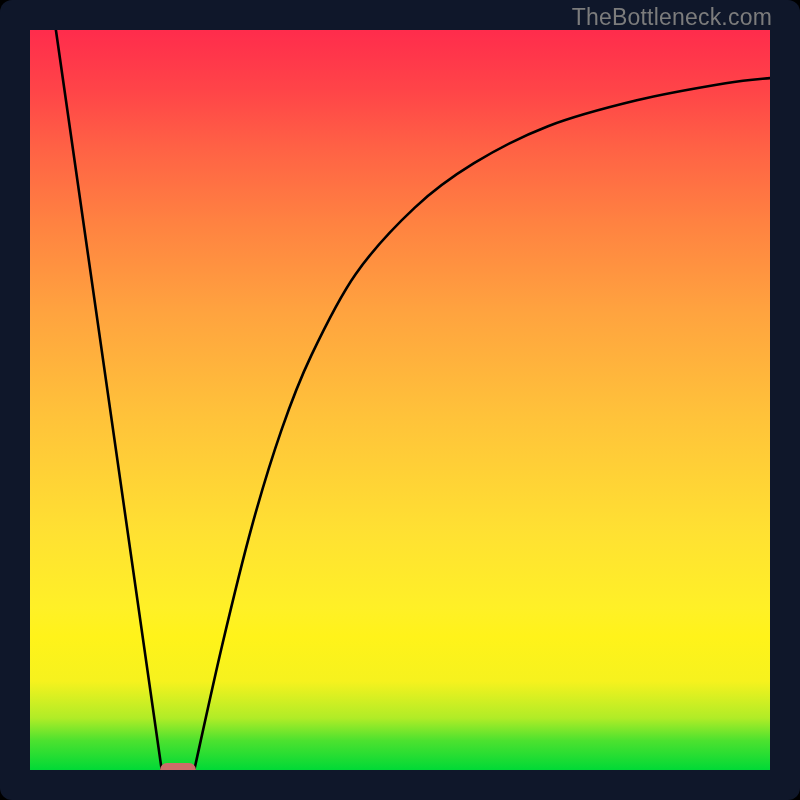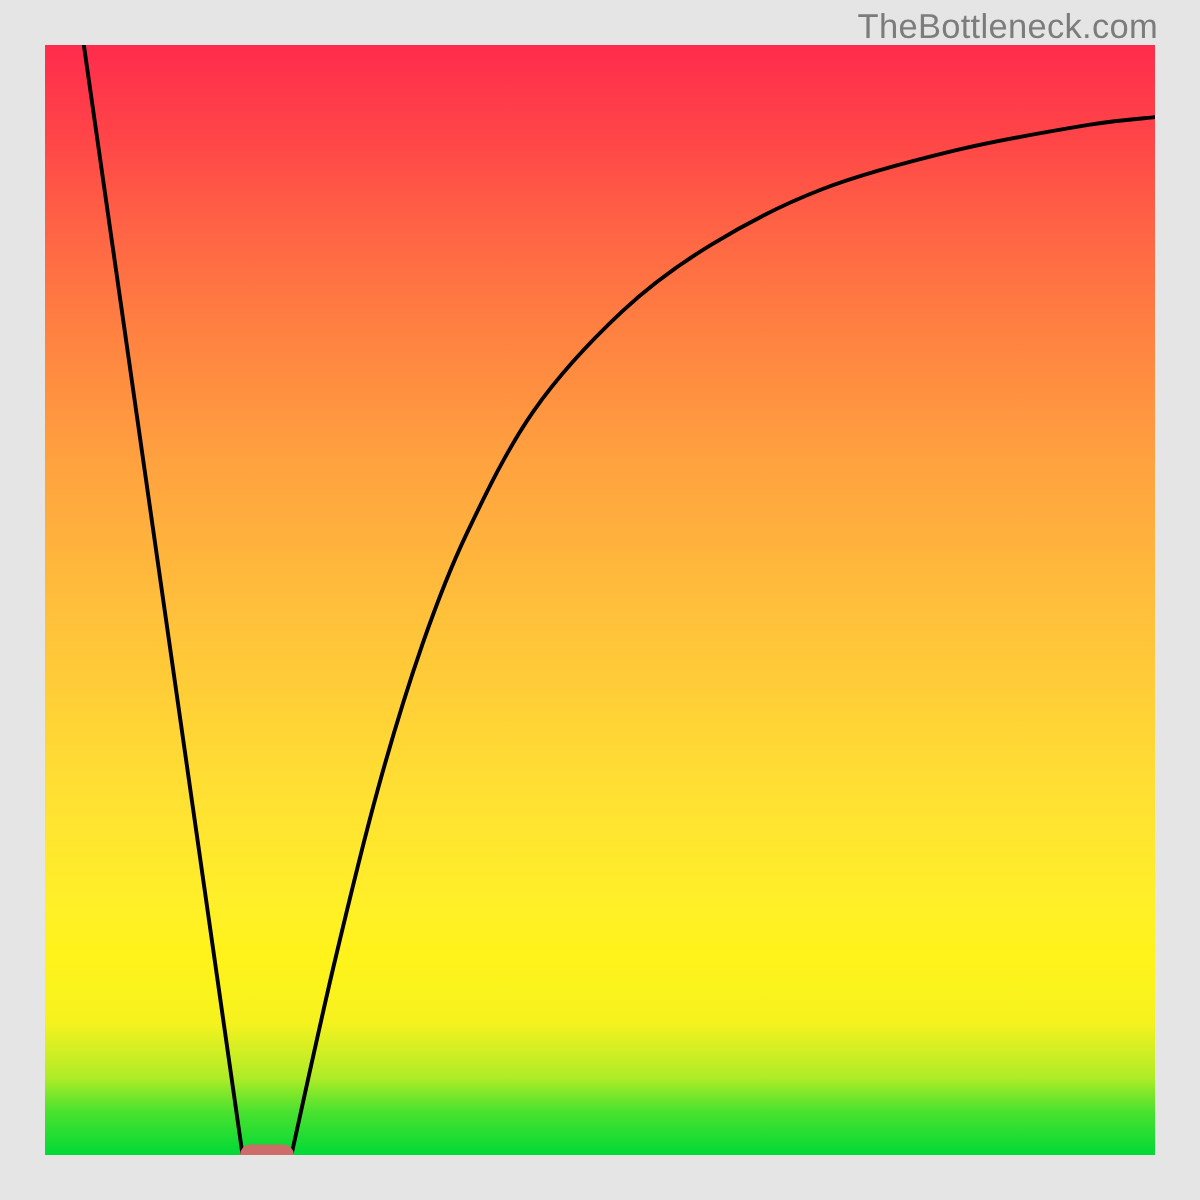--- a/index.html
+++ b/index.html
@@ -9,21 +9,22 @@
     height: 800px;
     background: #000;
     font-family: Arial, Helvetica, sans-serif;
   }
   .frame {
     position: absolute;
     top: 0;
     left: 0;
     width: 800px;
     height: 800px;
-    background: #e5e5e5;
+    background: #0f172a;
+    border-radius: 12px;
   }
   .plot-area {
     position: absolute;
     top: 30px;
     left: 30px;
     width: 740px;
     height: 740px;
     overflow: hidden;
   }
   .gradient-bg {

